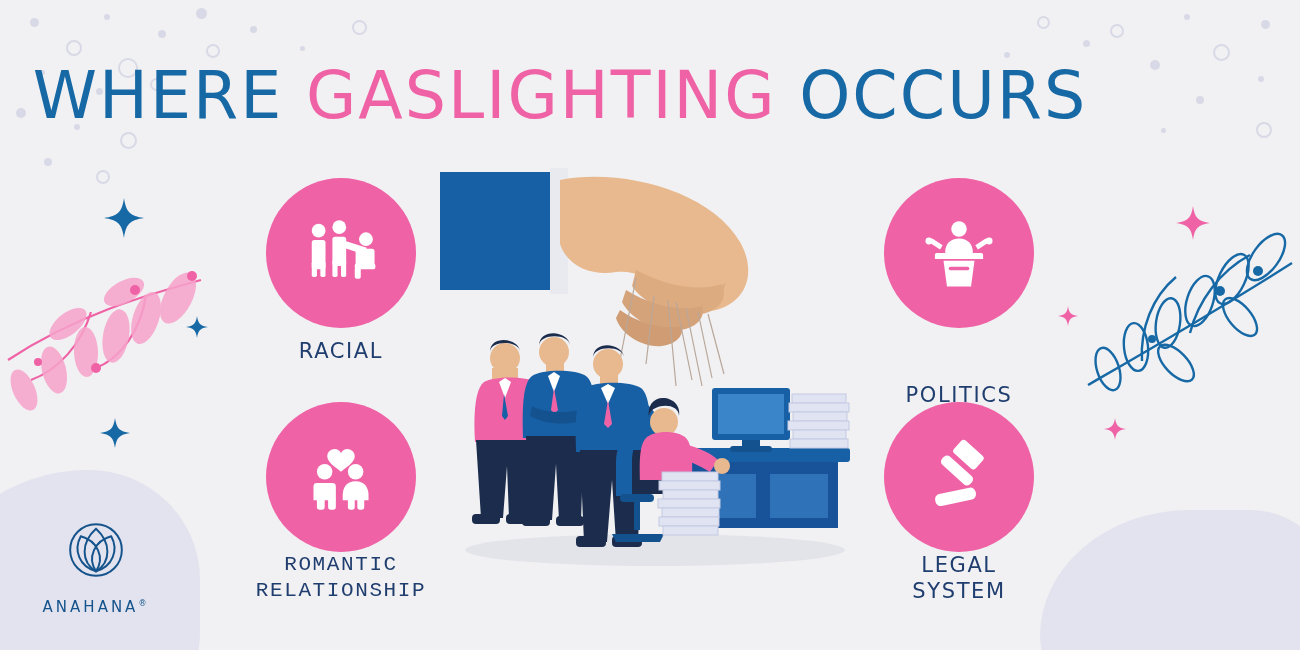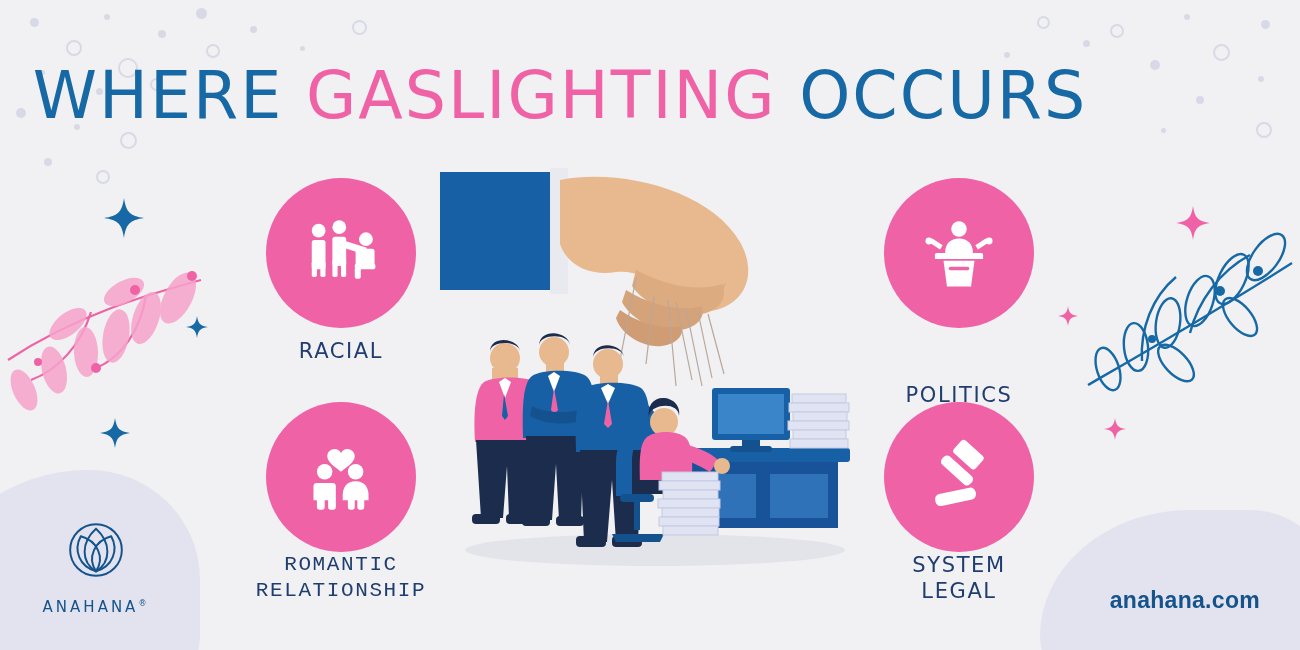--- a/index.html
+++ b/index.html
@@ -245,22 +245,22 @@
   <div class="badge" style="left:884px;top:402px;">
     <svg viewBox="0 0 100 100">
       <g fill="#ffffff">
         <rect x="44" y="14" width="34" height="20" rx="4" transform="rotate(42 61 24)"></rect>
         <rect x="26" y="36" width="44" height="13" rx="5" transform="rotate(42 48 42)"></rect>
         <rect x="22" y="66" width="48" height="14" rx="6" transform="rotate(-12 46 73)"></rect>
       </g>
     </svg>
   </div>
   <div class="badge-label" style="left:844px;top:552px;">
+    <div>LEGAL</div>
     <div>SYSTEM</div>
-    <div>LEGAL</div>
   </div>
 
   <svg class="illus" viewBox="0 0 440 430">
 
     <ellipse cx="215" cy="400" rx="190" ry="16" fill="#e3e4ea"></ellipse>
 
     <path d="M-60 22 h180 v118 h-180 z" fill="#1760a5"></path>
     <rect x="110" y="18" width="18" height="126" fill="#e9eaf0"></rect>
 
     <path d="M120 30 c60 -12 150 10 180 62 c16 28 8 56 -18 66 c-26 10 -52 -2 -64 -18
@@ -368,15 +368,14 @@
         <path d="M50 22 C70 40 70 66 50 78 C30 66 30 40 50 22 Z"></path>
         <path d="M50 78 C28 72 20 50 30 32 C52 38 62 60 50 78 Z"></path>
         <path d="M50 78 C72 72 80 50 70 32 C48 38 38 60 50 78 Z"></path>
       </g>
     </svg>
     <div class="logo-text">
       <span>ANAHANA</span><sup>®</sup>
     </div>
   </div>
 
-  <div class="site-url">anahana.com</div>
 
 </div>
 
 </body></html>

